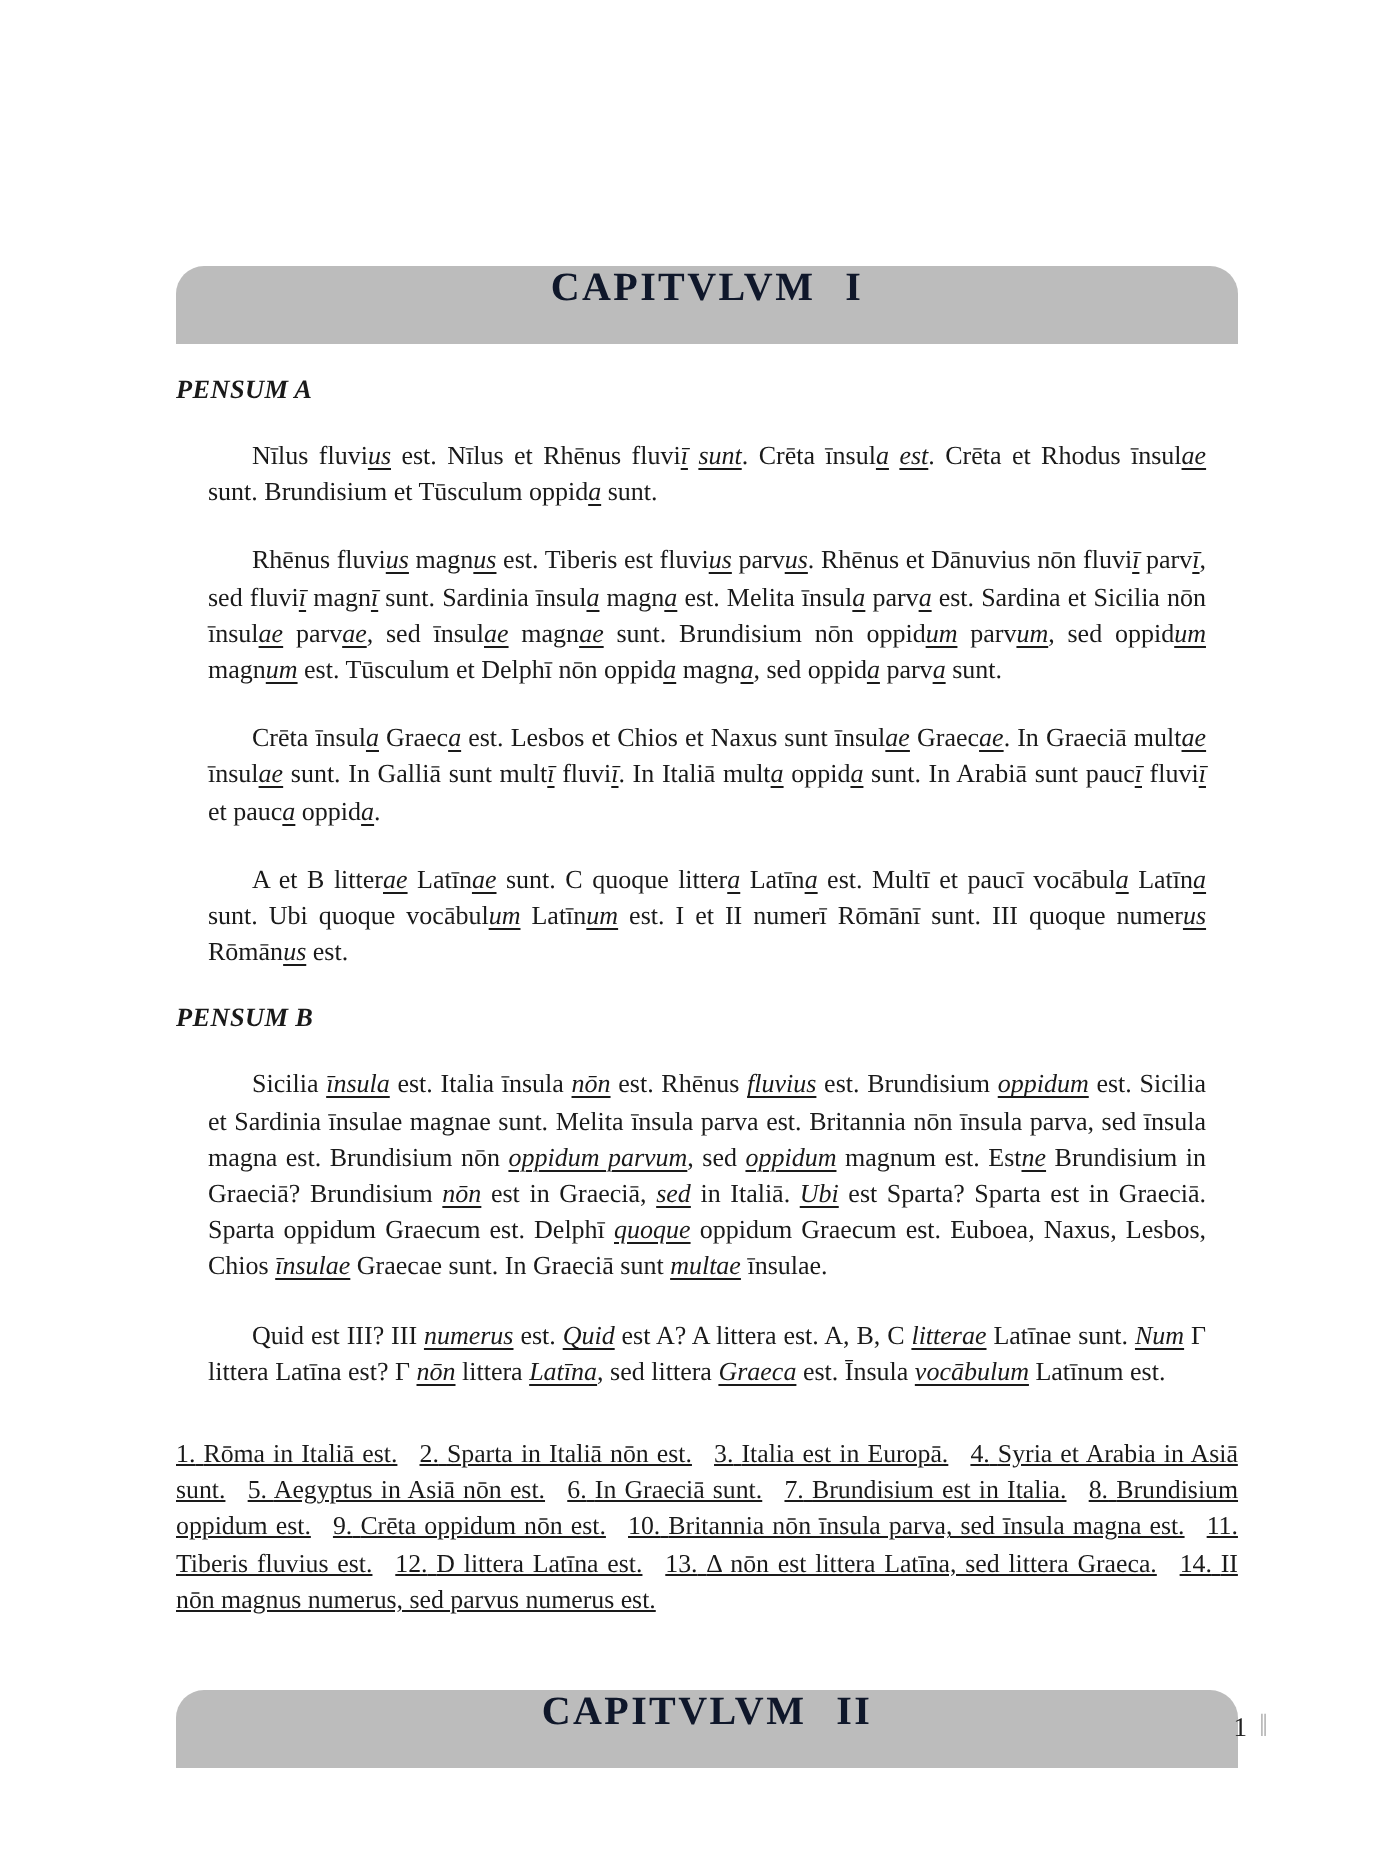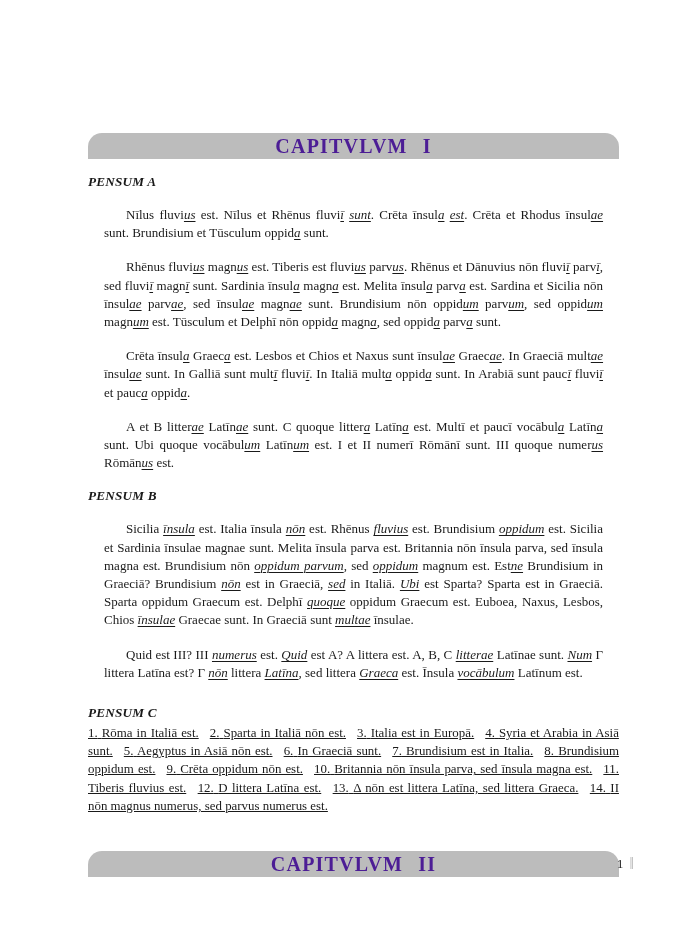--- a/index.html
+++ b/index.html
@@ -8,24 +8,24 @@
     background: #ffffff;
     font-family: "Liberation Serif", "DejaVu Serif", serif;
     color: #1a1a1a;
   }
   .page { position: relative; width: 700px; height: 932px; overflow: hidden; background: #fff; }
   .content { position: absolute; left: 88px; top: 133px; width: 531px; }
 
   .banner {
     background: #bcbcbc;
     border-radius: 14px 14px 0 0;
-    height: 26px;
-    display: flex; align-items: center; justify-content: center;
+    height: 39px;
+    display: flex; align-items: flex-start; justify-content: center;
     font-weight: bold; font-size: 20px; letter-spacing: 1.2px;
-    color: #4c1d95;
+    color: #0f172a;
   }
   .banner .numeral { margin-left: 15px; }
   .banner.second { margin-top: 36px; }
 
   .pensum { margin-top: 15px; }
   .pensum.extra-gap { margin-top: 23px; }
   .pensum-heading {
     margin: 0 0 3px 0;
     font-size: 13.2px; font-weight: bold; letter-spacing: 0.2px; font-style: italic;
   }
@@ -73,21 +73,20 @@
       <p class="para">A et B litter<span class="ans">ae</span> Latīn<span class="ans">ae</span> sunt. C quoque litter<span class="ans">a</span> Latīn<span class="ans">a</span> est. <span class="it">Multī</span> et <span class="it">paucī</span> vocābul<span class="ans">a</span> Latīn<span class="ans">a</span> sunt. Ubi quoque vocābul<span class="ans">um</span> Latīn<span class="ans">um</span> est. I et II numerī Rōmānī sunt. III quoque numer<span class="ans">us</span> Rōmān<span class="ans">us</span> est.</p>
     </div>
 
     <div class="pensum">
       <h3 class="pensum-heading">PENSUM B</h3>
       <p class="para">Sicilia <span class="ans">īnsula</span> est. Italia īnsula <span class="ans">nōn</span> est. Rhēnus <span class="ans">fluvius</span> est. Brundisium <span class="ans">oppidum</span> est. Sicilia et Sardinia <span class="it">īnsulae</span> magnae sunt. Melita īnsula <span class="it">parva</span> est. Britannia nōn <span class="it">īnsula</span> parva, sed <span class="it">īnsula magna</span> est. Brundisium nōn <span class="ans">oppidum parvum</span>, sed <span class="ans">oppidum</span> magnum est. Est<span class="ans">ne</span> Brundisium in Graeciā? Brundisium <span class="ans">nōn</span> est in Graeciā, <span class="ans">sed</span> in Italiā. <span class="ans">Ubi</span> est Sparta? Sparta est in Graeciā. Sparta oppidum <span class="it">Graecum</span> est. Delphī <span class="ans">quoque</span> oppidum Graecum est. Euboea, Naxus, Lesbos, Chios <span class="ans">īnsulae</span> Graecae sunt. In Graeciā sunt <span class="ans">multae</span> īnsulae.</p>
       <p class="para">Quid est III? III <span class="ans">numerus</span> est. <span class="ans">Quid</span> est A? A littera est. A, B, C <span class="ans">litterae</span> Latīnae sunt. <span class="ans">Num</span> Γ littera Latīna est? Γ <span class="ans">nōn</span> littera <span class="ans">Latīna</span>, sed littera <span class="ans">Graeca</span> est. Īnsula <span class="ans">vocābulum</span> Latīnum est.</p>
     </div>
 
     <div class="pensum extra-gap">
-      <h3 class="pensum-heading">PENSUM C</h3>
       <p class="pensum-c-body"><span class="c-item"><span class="c-num">1.</span> <span class="c-text">Rōma in Italiā est.</span></span> <span class="c-item"><span class="c-num">2.</span> <span class="c-text">Sparta in Italiā nōn est.</span></span> <span class="c-item"><span class="c-num">3.</span> <span class="c-text">Italia est in Europā.</span></span> <span class="c-item"><span class="c-num">4.</span> <span class="c-text">Syria et Arabia in Asiā sunt.</span></span> <span class="c-item"><span class="c-num">5.</span> <span class="c-text">Aegyptus in Asiā nōn est.</span></span> <span class="c-item"><span class="c-num">6.</span> <span class="c-text">In Graeciā sunt.</span></span> <span class="c-item"><span class="c-num">7.</span> <span class="c-text">Brundisium est in Italia.</span></span> <span class="c-item"><span class="c-num">8.</span> <span class="c-text">Brundisium oppidum est.</span></span> <span class="c-item"><span class="c-num">9.</span> <span class="c-text">Crēta oppidum nōn est.</span></span> <span class="c-item"><span class="c-num">10.</span> <span class="c-text">Britannia nōn īnsula parva, sed īnsula magna est.</span></span> <span class="c-item"><span class="c-num">11.</span> <span class="c-text">Tiberis fluvius est.</span></span> <span class="c-item"><span class="c-num">12.</span> <span class="c-text">D littera Latīna est.</span></span> <span class="c-item"><span class="c-num">13.</span> <span class="c-text">Δ nōn est littera Latīna, sed littera Graeca.</span></span> <span class="c-item"><span class="c-num">14.</span> <span class="c-text">II nōn magnus numerus, sed parvus numerus est.</span></span> </p>
     </div>
 
     <div class="banner second">
       <span>CAPITVLVM</span>
       <span class="numeral">II</span>
     </div>
 
     <div class="pensum ch2-pensum">
     </div>

